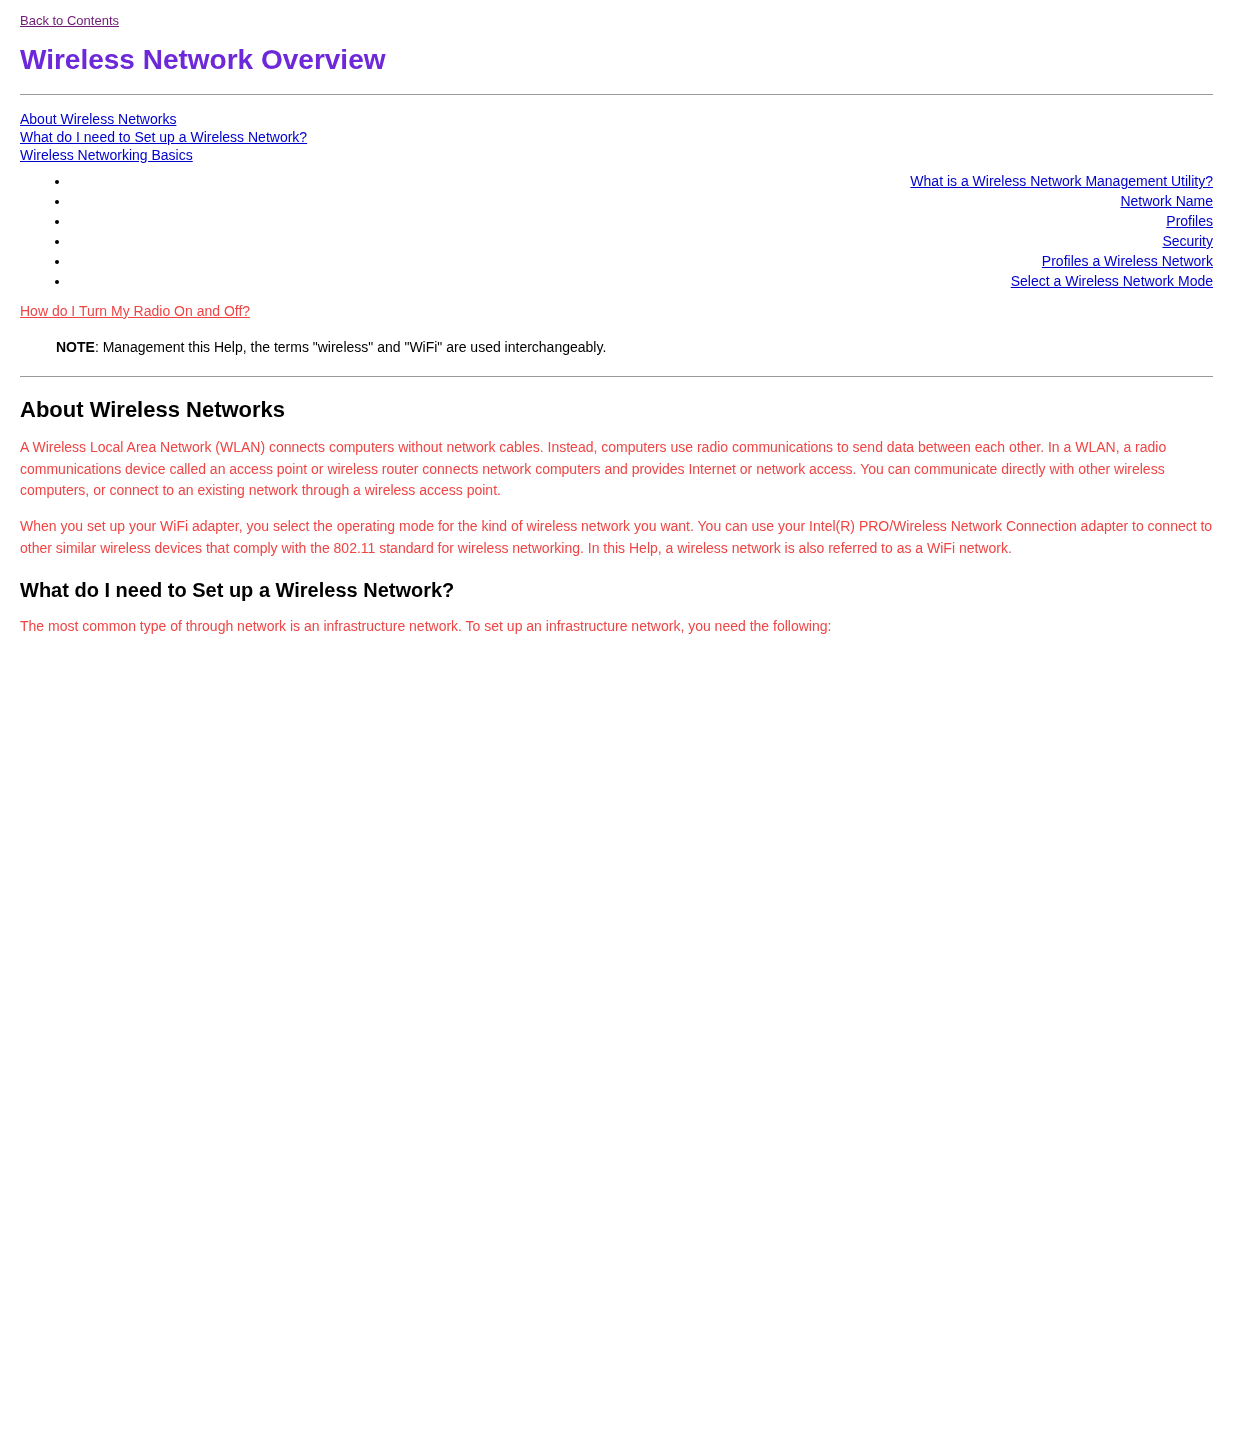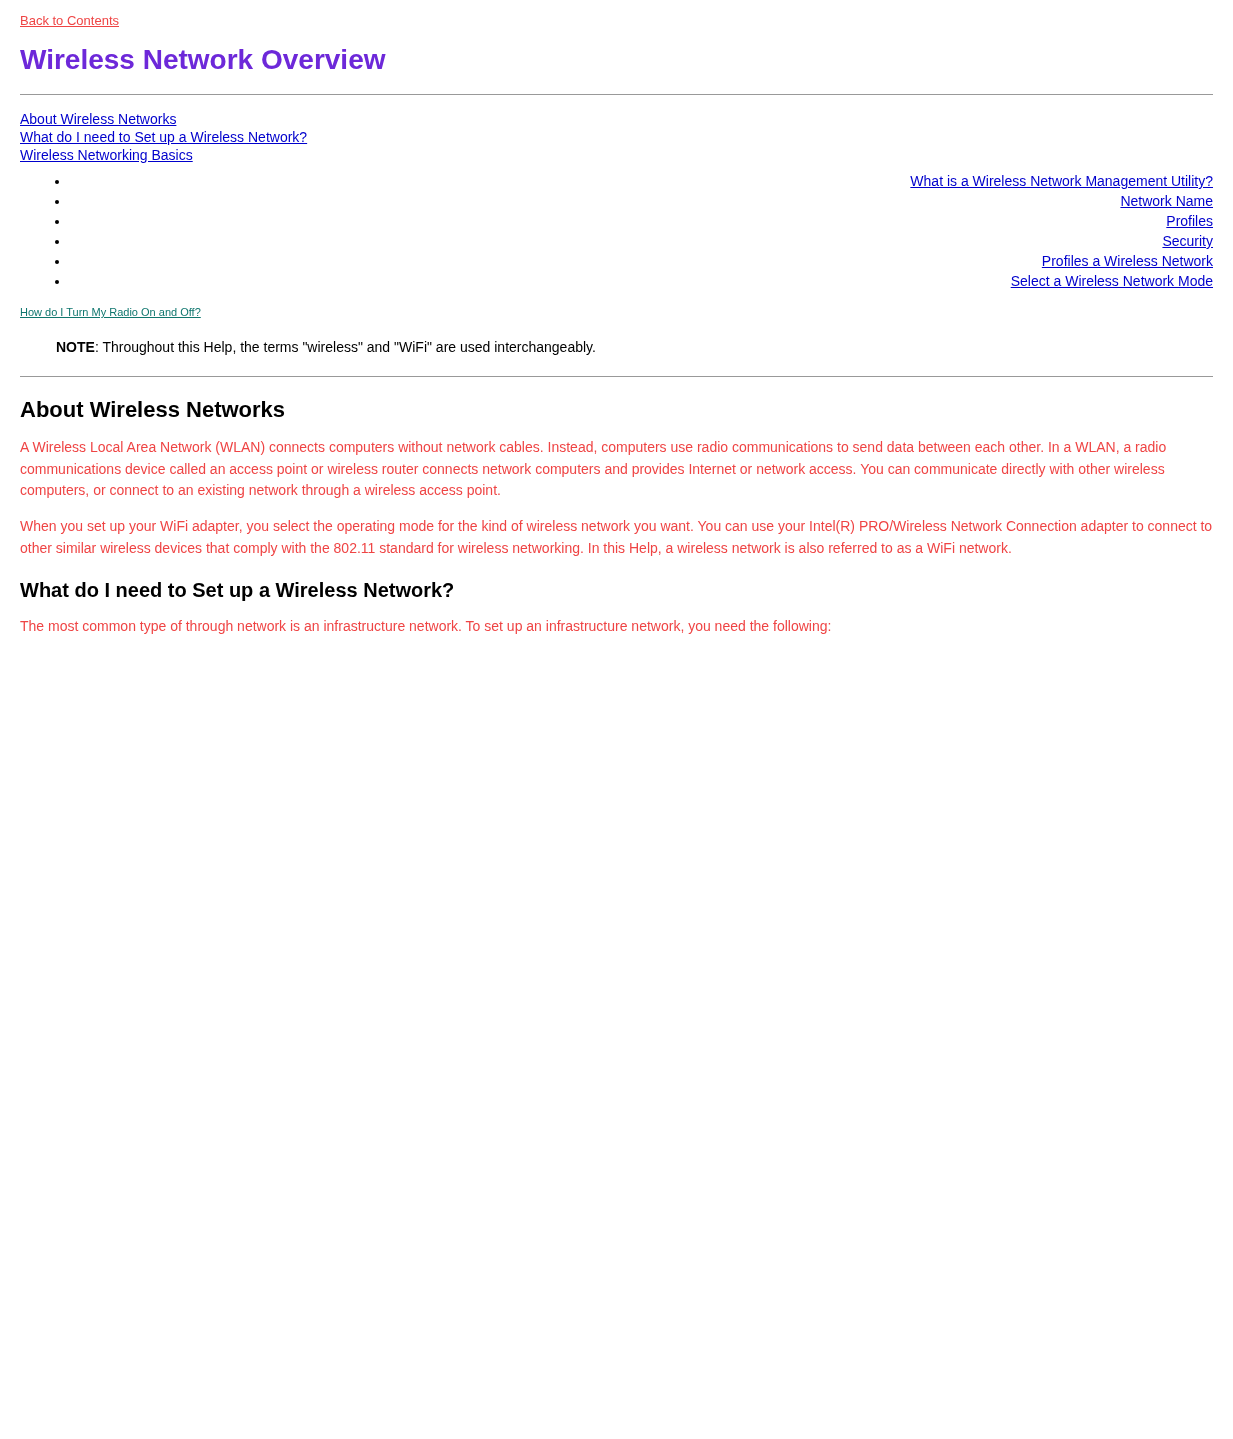--- a/index.html
+++ b/index.html
@@ -11,21 +11,21 @@
     body {
       font-family: Arial, sans-serif;
       font-size: 14px;
       color: #000000;
       background: #ffffff;
       padding: 12px 20px;
       max-width: 1233px;
     }
 
     .back-link {
-      color: #ef4444;
+      color: #701a75;
       text-decoration: underline;
       font-size: 13px;
       cursor: pointer;
       display: inline-block;
       margin-bottom: 16px;
     }
 
     h1.page-title {
       font-size: 28px;
       font-weight: bold;
@@ -68,23 +68,23 @@
       text-decoration: underline;
       font-size: 14px;
       cursor: pointer;
     }
 
     .toc-radio-link {
       margin: 14px 0;
     }
 
     .toc-radio-link a {
-      color: #0f766e;
+      color: #ef4444;
       text-decoration: underline;
-      font-size: 11px;
+      font-size: 14px;
       cursor: pointer;
     }
 
     .note-block {
       margin: 18px 0;
       font-size: 14px;
       line-height: 1.5;
     }
 
     .note-block strong {
@@ -161,21 +161,21 @@
   </li>
 </ul>
 
 
 <div class="toc-radio-link">
   <a>How do I Turn My Radio On and Off?</a>
 </div>
 
 
 <div class="note-block">
-  <strong>NOTE</strong><span>: Throughout this Help, the terms "wireless" and "WiFi" are used interchangeably.</span>
+  <strong>NOTE</strong><span>: Management this Help, the terms "wireless" and "WiFi" are used interchangeably.</span>
 </div>
 
 <hr class="divider">
 
 
 <h2 class="section-title">About Wireless Networks</h2>
 
 <p class="body-text">A Wireless Local Area Network (WLAN) connects computers without network cables. Instead, computers use radio communications to send data between each other. In a WLAN, a radio communications device called an access point or wireless router connects network computers and provides Internet or network access. You can communicate directly with other wireless computers, or connect to an existing network through a wireless access point.</p>
 
 <p class="body-text">When you set up your WiFi adapter, you select the operating mode for the kind of wireless network you want. You can use your Intel(R) PRO/Wireless Network Connection adapter to connect to other similar wireless devices that comply with the 802.11 standard for wireless networking. In this Help, a wireless network is also referred to as a WiFi network.</p>

